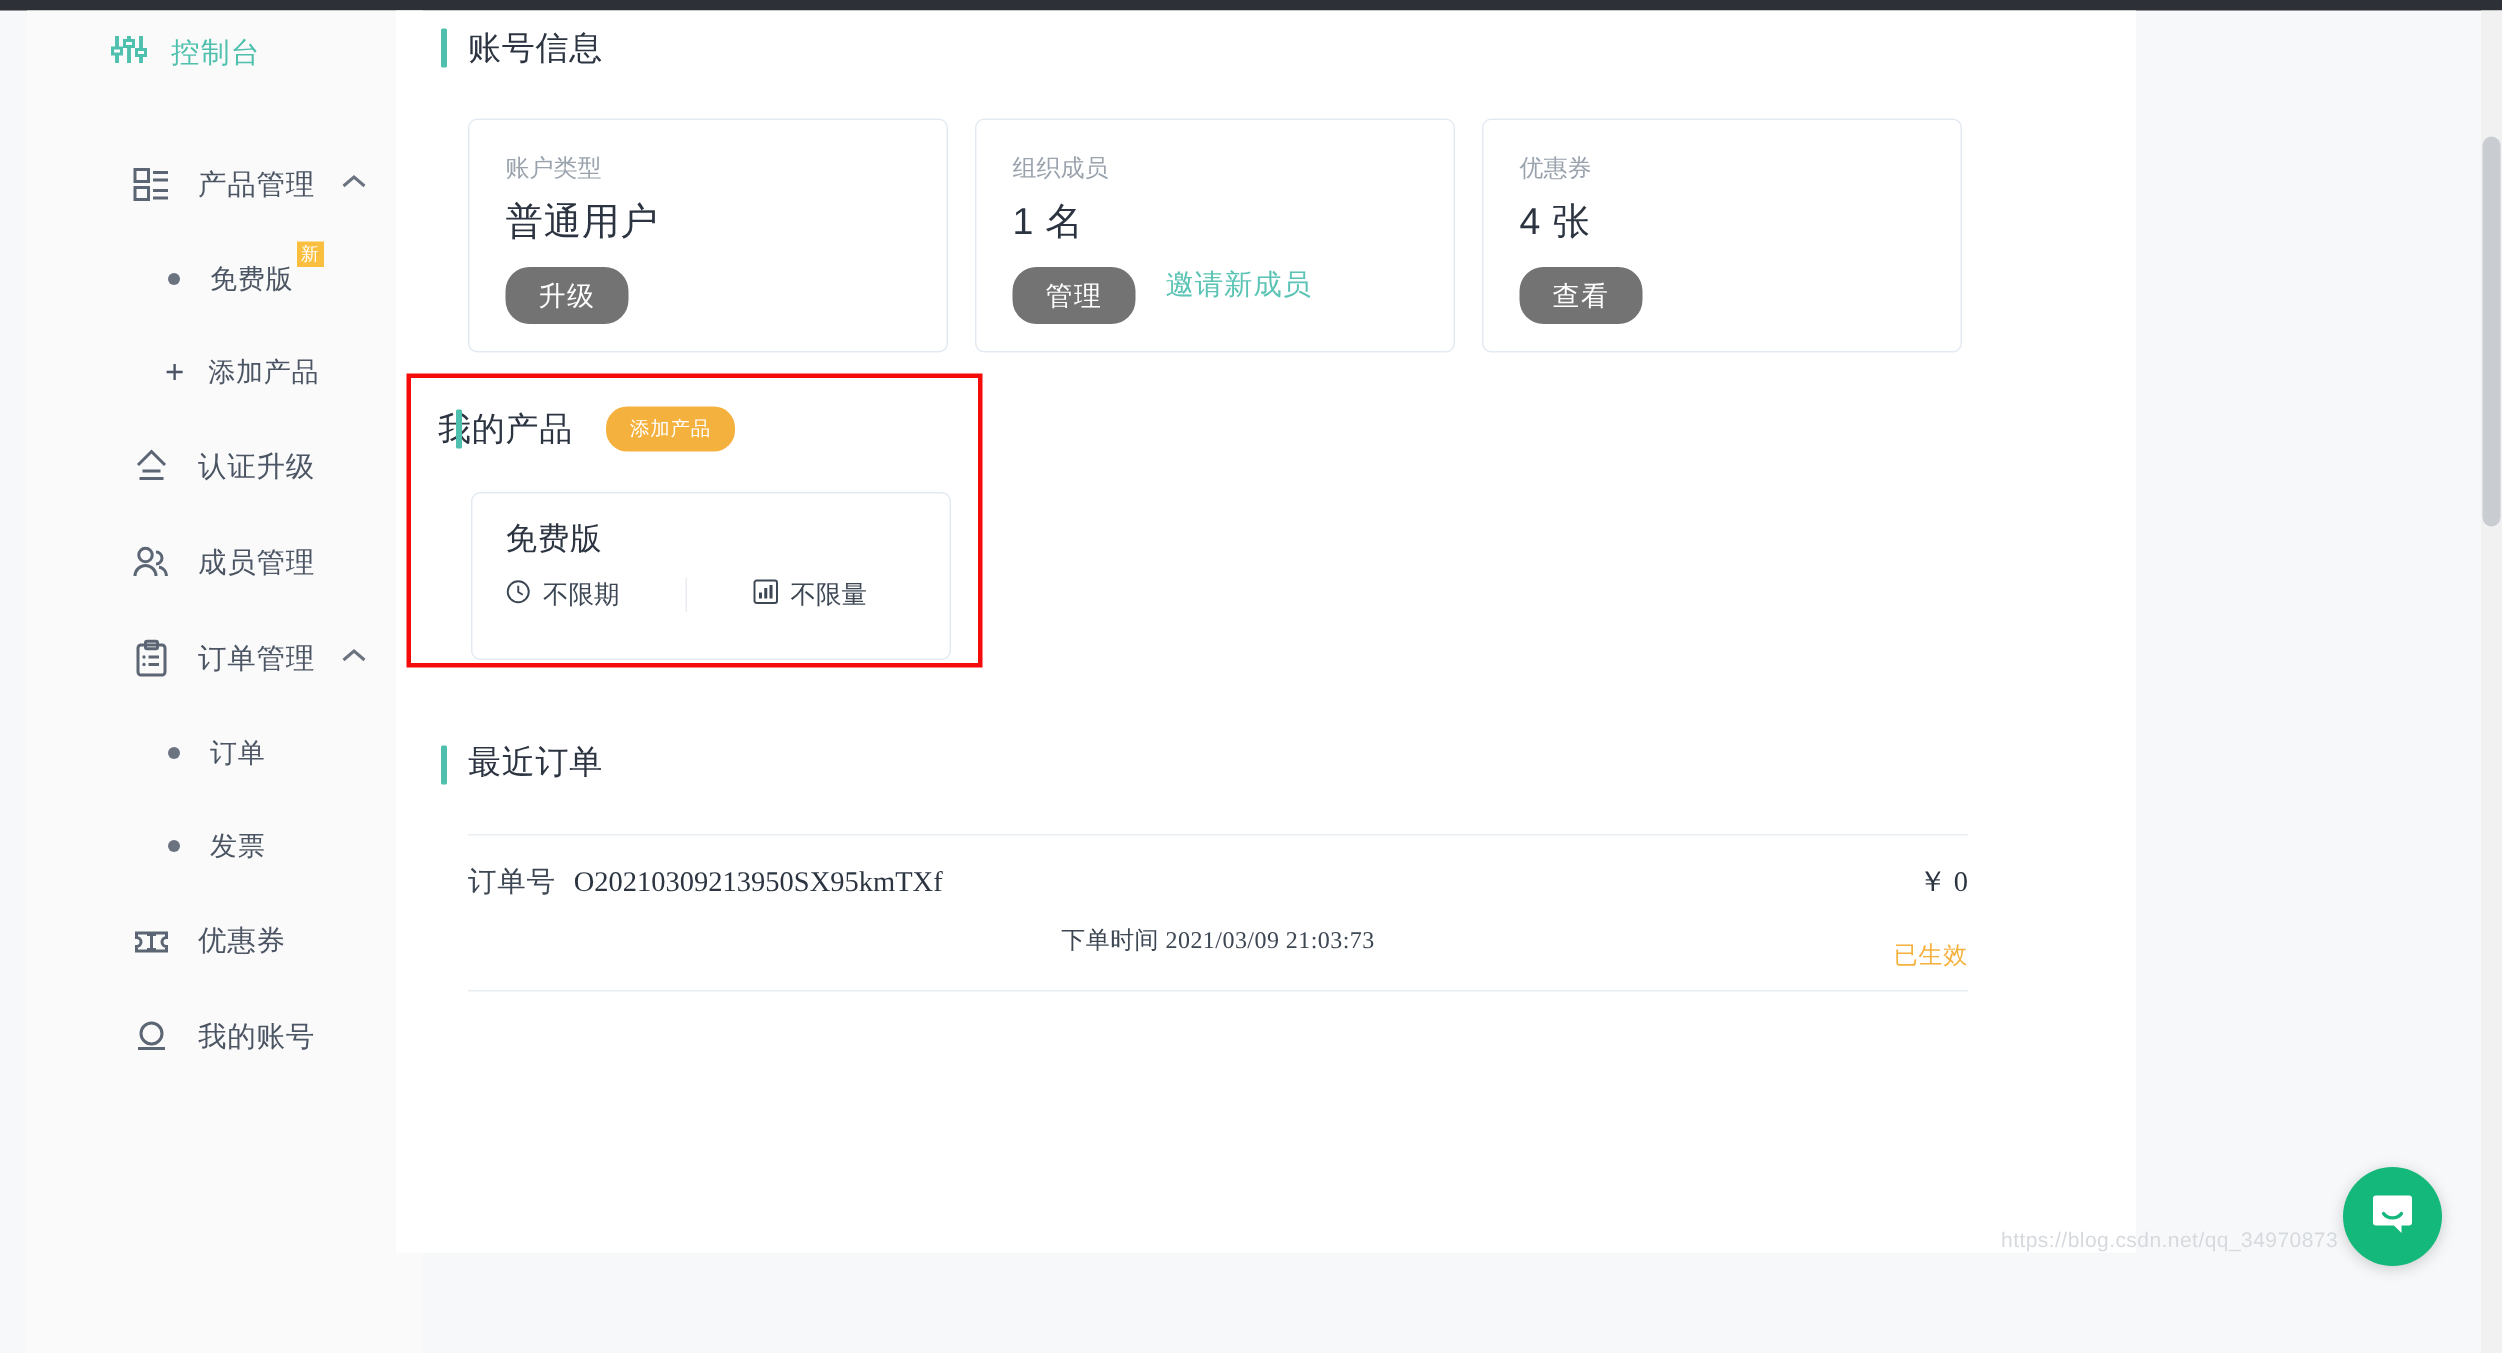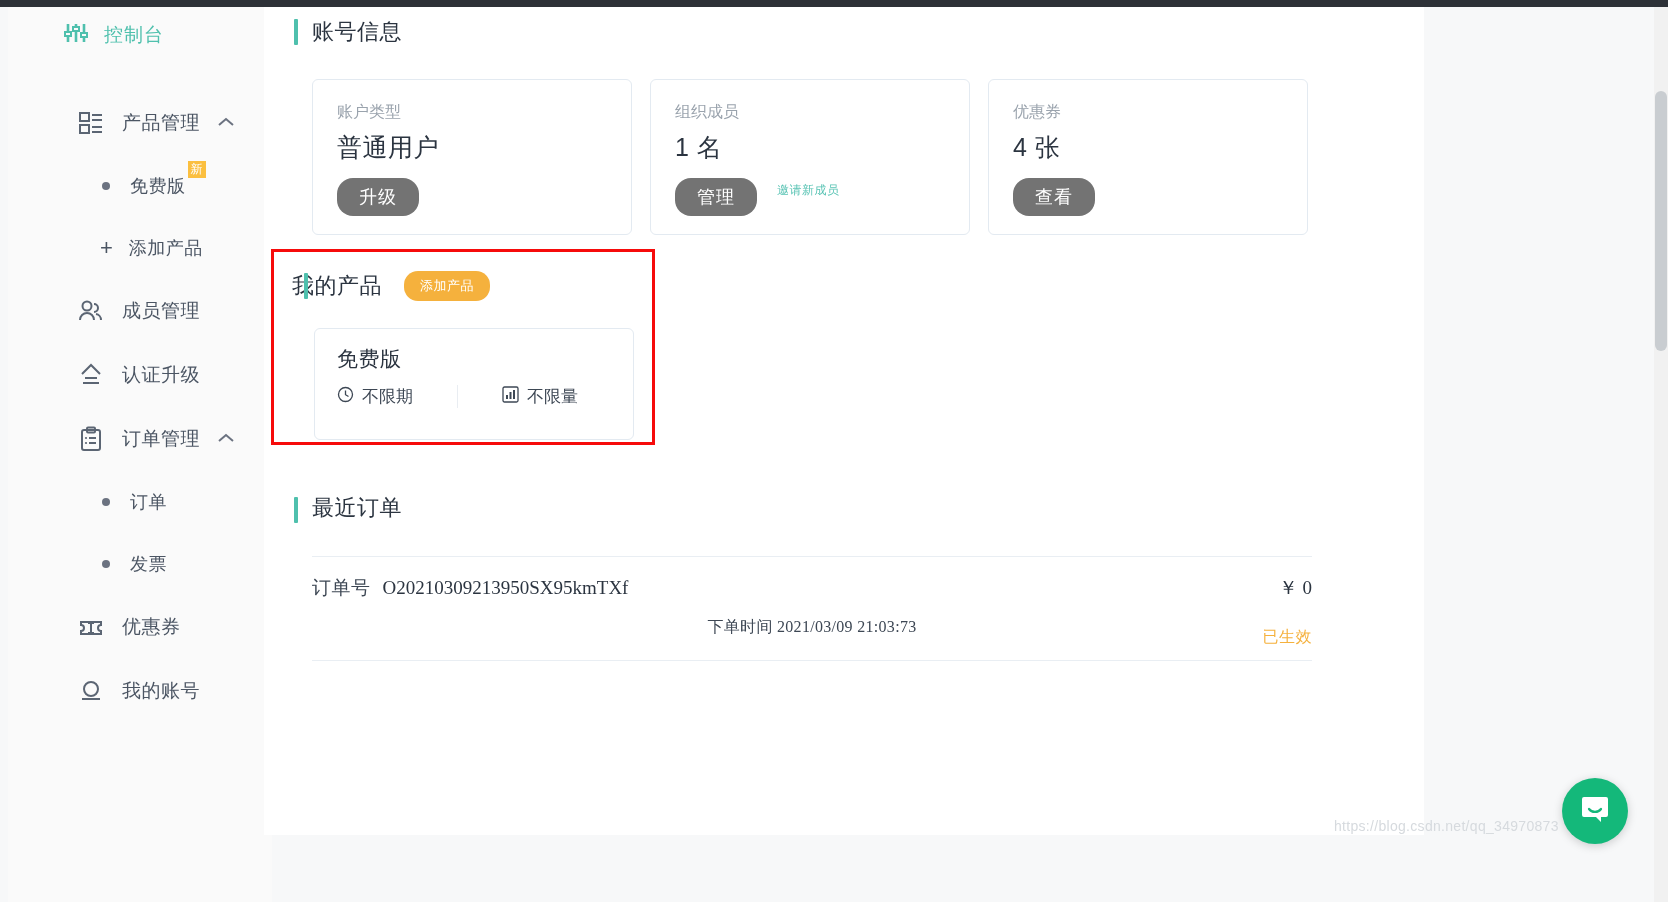--- a/index.html
+++ b/index.html
@@ -12,21 +12,21 @@
   #app { position:relative; width:1668px; height:902px; }
 
   
   .top-strip{
     position:absolute; left:0; top:0; width:1668px; height:7px;
     background:#2d3137;
   }
 
   
   .sidebar{
-    position:absolute; left:8px; top:7px; width:264px; height:895px;
+    position:absolute; left:18px; top:7px; width:264px; height:895px;
     background:#fafafa;
     padding-left:32px;
   }
   .brand{
     display:flex; align-items:center; gap:14px;
     padding:6px 0 0 22px; height:50px;
   }
   .brand-label{ color:#4fc0ad; font-size:19px; letter-spacing:1px; }
 
   .nav{ margin-top:34px; }
@@ -95,21 +95,21 @@
     padding:22px 24px;
   }
   .acct-label{ color:#9aa3ad; font-size:16px; }
   .acct-value{ color:#2b3440; font-size:25px; margin-top:8px; letter-spacing:.5px; }
   .teal-btn{
     display:inline-block; background:#737373; color:#ffffff;
     font-size:18px; border-radius:16px; padding:7px 22px;
     margin-top:14px; cursor:pointer; letter-spacing:1px;
   }
   .teal-link{
-    color:#5bc4b5; font-size:12px; margin-left:20px; cursor:pointer;
+    color:#5bc4b5; font-size:19px; margin-left:20px; cursor:pointer;
     letter-spacing:.5px;
   }
   .btn-row{ display:flex; align-items:center; }
 
   
   .myprod-wrap{
     position:absolute; left:7px; top:242px;
     width:384px; height:196px;
     border:3px solid #f60b0b;
   }
@@ -222,38 +222,38 @@
       </div>
 
       <div class="sub-item">
         <span class="plus-sign">+</span>
         <span class="sub-label">添加产品</span>
       </div>
 
       <div class="nav-item">
         <span class="ico">
           <svg width="26" height="26" viewBox="0 0 26 26">
+            <polyline points="4,12 13,3 22,12" fill="none" stroke="#5b6573" stroke-width="2"></polyline>
+            <line x1="7" y1="16" x2="19" y2="16" stroke="#5b6573" stroke-width="2"></line>
+            <line x1="5" y1="21" x2="21" y2="21" stroke="#5b6573" stroke-width="2"></line>
+          </svg>
+        </span>
+        <span class="nav-label">认证升级</span>
+      </div>
+
+      <div class="nav-item">
+        <span class="ico">
+          <svg width="26" height="26" viewBox="0 0 26 26">
             <circle cx="9" cy="8" r="4.5" fill="none" stroke="#5b6573" stroke-width="2"></circle>
             <path d="M2 22 a7 7 0 0 1 14 0" fill="none" stroke="#5b6573" stroke-width="2"></path>
             <path d="M16 6 a4 4 0 0 1 0 8" fill="none" stroke="#5b6573" stroke-width="2"></path>
             <path d="M18 16 a6 6 0 0 1 5 6" fill="none" stroke="#5b6573" stroke-width="2"></path>
           </svg>
         </span>
         <span class="nav-label">成员管理</span>
-      </div>
-
-      <div class="nav-item">
-        <span class="ico">
-          <svg width="26" height="26" viewBox="0 0 26 26">
-            <polyline points="4,12 13,3 22,12" fill="none" stroke="#5b6573" stroke-width="2"></polyline>
-            <line x1="7" y1="16" x2="19" y2="16" stroke="#5b6573" stroke-width="2"></line>
-            <line x1="5" y1="21" x2="21" y2="21" stroke="#5b6573" stroke-width="2"></line>
-          </svg>
-        </span>
-        <span class="nav-label">认证升级</span>
       </div>
 
       <div class="nav-item">
         <span class="ico">
           <svg width="26" height="26" viewBox="0 0 26 26">
             <rect x="4" y="4" width="18" height="20" rx="2" fill="none" stroke="#5b6573" stroke-width="2"></rect>
             <rect x="9" y="1.5" width="8" height="5" rx="1" fill="none" stroke="#5b6573" stroke-width="2"></rect>
             <line x1="11" y1="12" x2="18" y2="12" stroke="#5b6573" stroke-width="2"></line>
             <line x1="11" y1="17" x2="18" y2="17" stroke="#5b6573" stroke-width="2"></line>
             <circle cx="8" cy="12" r="1.1" fill="#5b6573"></circle>

